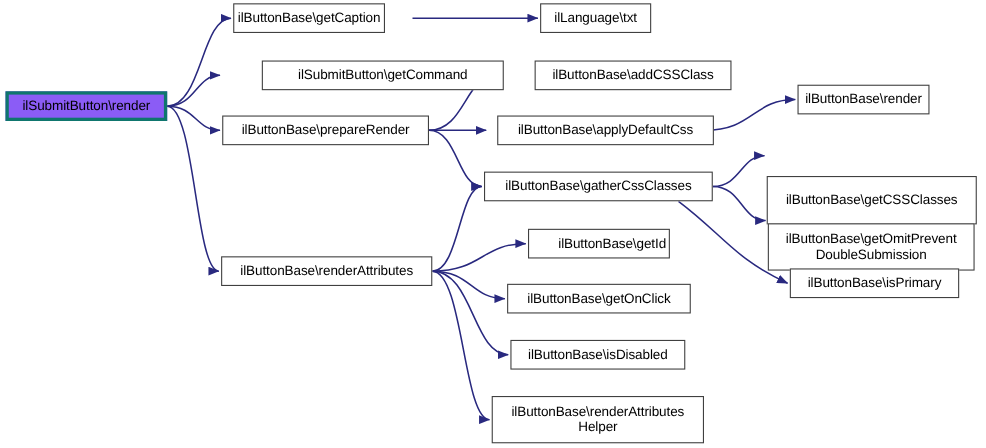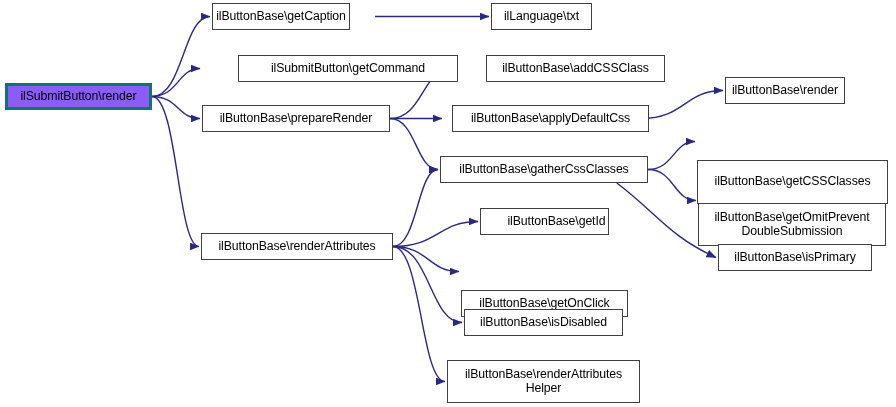--- a/index.html
+++ b/index.html
@@ -84,21 +84,21 @@
       <div class="node root" style="left: 5px; top: 83px; width: 147px; height: 27px;"><span class="node-label">ilSubmitButton\render</span></div>
       <div class="node" style="left: 212px; top: 3px; width: 138px; height: 27px;"><span class="node-label">ilButtonBase\getCaption</span></div>
       <div class="node" style="left: 202px; top: 55px; width: 220px; height: 27px; margin-left: 36px;"><span class="node-label">ilSubmitButton\getCommand</span></div>
       <div class="node" style="left: 202px; top: 105px; width: 188px; height: 27px;"><span class="node-label">ilButtonBase\prepareRender</span></div>
       <div class="node" style="left: 201px; top: 233px; width: 192px; height: 27px;"><span class="node-label">ilButtonBase\renderAttributes</span></div>
       <div class="node" style="left: 491px; top: 3px; width: 101px; height: 27px;"><span class="node-label">ilLanguage\txt</span></div>
       <div class="node" style="left: 453px; top: 55px; width: 179px; height: 27px; margin-left: 33px;"><span class="node-label">ilButtonBase\addCSSClass</span></div>
       <div class="node" style="left: 452px; top: 105px; width: 197px; height: 27px; justify-content: center;"><span class="node-label">ilButtonBase\applyDefaultCss</span></div>
       <div class="node" style="left: 440px; top: 156px; width: 208px; height: 27px;"><span class="node-label">ilButtonBase\gatherCssClasses</span></div>
       <div class="node" style="left: 480px; top: 208px; width: 129px; height: 27px; padding-left: 24px;"><span class="node-label">ilButtonBase\getId</span></div>
-      <div class="node" style="left: 461px; top: 258px; width: 167px; height: 27px; margin-top: 32px;"><span class="node-label">ilButtonBase\getOnClick</span></div>
+      <div class="node" style="left: 461px; top: 258px; width: 167px; height: 27px;"><span class="node-label">ilButtonBase\getOnClick</span></div>
       <div class="node" style="left: 464px; top: 309px; width: 159px; height: 27px;"><span class="node-label">ilButtonBase\isDisabled</span></div>
       <div class="node" style="left: 447px; top: 360px; width: 193px; height: 43px;"><span class="node-label">ilButtonBase\renderAttributes
 Helper</span></div>
       <div class="node" style="left: 725px; top: 77px; width: 120px; height: 27px;"><span class="node-label">ilButtonBase\render</span></div>
       <div class="node" style="left: 697px; top: 128px; width: 191px; height: 44px; margin-top: 32px;"><span class="node-label">ilButtonBase\getCSSClasses</span></div>
       <div class="node" style="left: 698px; top: 179px; width: 188px; height: 43px; margin-top: 24px;"><span class="node-label">ilButtonBase\getOmitPrevent
 DoubleSubmission</span></div>
       <div class="node" style="left: 718px; top: 244px; width: 154px; height: 27px;"><span class="node-label">ilButtonBase\isPrimary</span></div>
     </div>
 </div>

